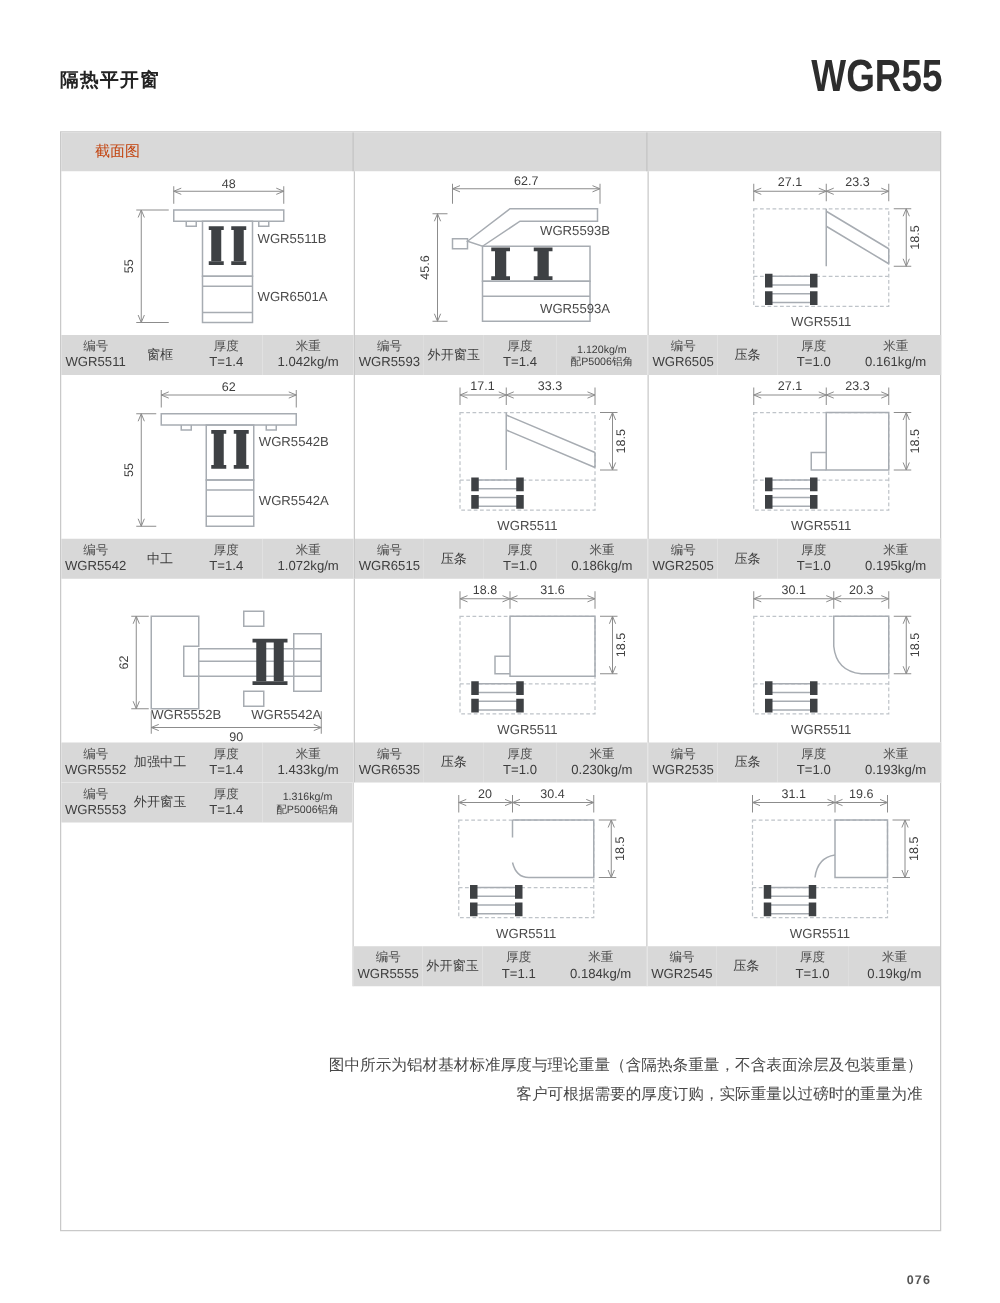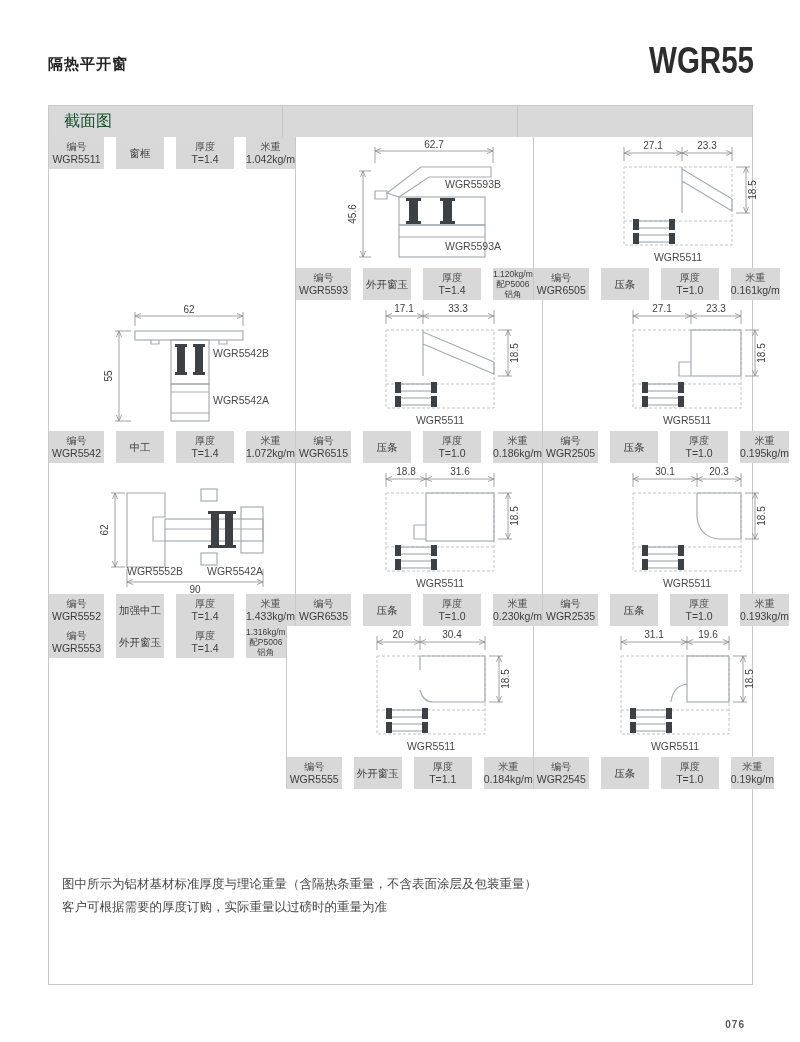--- a/index.html
+++ b/index.html
@@ -4,32 +4,32 @@
 <style>
   html,body{margin:0;padding:0;background:#ffffff;}
   .sheet{position:relative;width:800px;height:1042px;background:#fff;overflow:hidden;
          font-family:"Liberation Sans","DejaVu Sans",sans-serif;}
   .doc-title{position:absolute;left:48px;top:55px;font-size:15px;font-weight:bold;color:#232323;letter-spacing:1px;}
   .model{position:absolute;right:46px;top:40px;font-size:36px;font-weight:800;color:#2d2d2d;
          transform:scaleX(.82);transform-origin:right center;letter-spacing:0;}
   .box{position:absolute;left:48px;top:105px;width:705px;height:880px;border:1px solid #c9c9c9;
        box-sizing:border-box;display:flex;flex-direction:column;}
   .section-header{height:31px;flex:0 0 31px;background:#d9d9d9;display:grid;grid-template-columns:1fr 1fr 1fr;}
-  .section-header .hcell{display:flex;align-items:center;padding-left:15px;font-size:16px;color:#14532d;}
+  .section-header .hcell{display:flex;align-items:center;padding-left:27px;font-size:12px;color:#c2410c;}
   .section-header .hcell:nth-child(-n+2){border-right:1px solid #c4c4c4;}
   .prow{display:grid;grid-template-columns:1fr 1fr 1fr;flex:0 0 163px;}
   .pcell{box-sizing:border-box;}
   .prow .pcell:nth-child(-n+2){border-right:1px solid #c9c9c9;}
   .draw{height:131px;display:flex;align-items:center;justify-content:center;}
-  .spec{height:32px;display:grid;grid-template-columns:55px 48px 58px 1fr;gap:12px;background:#fff;text-align:center;}
+  .spec{height:32px;display:grid;grid-template-columns:55px 48px 58px 1fr;gap:0;background:#fff;}
   .spec > div{background:#d8d8d8;display:flex;flex-direction:column;justify-content:center;align-items:center;line-height:1.2;}
   .spec-h{font-size:10px;color:#4c4c4c;}
   .spec-v{font-size:10.5px;color:#3d3d3d;}
   .small .spec-v{font-size:8.5px;}
-  .notes{padding:84px 14px 0 13px;font-size:12.5px;color:#474747;line-height:1.8;}
+  .notes{padding:52px 14px 0 13px;font-size:12.5px;color:#474747;line-height:1.8;text-align:right;}
   .pagenum{position:absolute;right:55px;bottom:12px;font-size:10px;font-weight:bold;color:#555;letter-spacing:1px;}
   
   .dwg{display:block;}
   .dwg .p{fill:none;stroke:#a7acb2;stroke-width:1.2;}
   .dwg .dash{fill:none;stroke:#bfc4c9;stroke-width:1;stroke-dasharray:3 2;}
   .dwg .d{fill:none;stroke:#8c8c8c;stroke-width:.8;}
   .dwg .t{font:10px "Liberation Sans","DejaVu Sans",sans-serif;fill:#3f3f3f;}
   .dwg .lbl{font:10.5px "Liberation Sans","DejaVu Sans",sans-serif;fill:#4a4a4a;}
   .dwg .tb{fill:#3e4144;stroke:none;}
 </style>
@@ -43,20 +43,42 @@
   <div class="box">
     <div class="section-header">
       <div class="hcell">截面图</div>
       <div class="hcell"></div>
       <div class="hcell"></div>
     </div>
 
     <div class="prow">
 
       <div class="pcell">
+        <div class="draw">
+          <svg class="dwg" width="234" height="131" viewBox="0 0 234 131">
+            <g class="dg">
+              <path class="d" d="M90,26 V12 M178,26 V12 M90,16 H178 M90,16 l6,-2.5 M90,16 l6,2.5 M178,16 l-6,-2.5 M178,16 l-6,2.5"></path>
+              <path class="d" d="M86,31 H60 M86,121 H60 M64,31 V121 M64,31 l-2.5,6 M64,31 l2.5,6 M64,121 l-2.5,-6 M64,121 l2.5,-6"></path>
+            </g>
+            <text class="t" x="134" y="13" text-anchor="middle">48</text>
+            <text class="t" transform="translate(57,76) rotate(-90)" text-anchor="middle">55</text>
+            <g>
+              <rect class="p" x="90" y="31" width="88" height="9"></rect>
+              <path class="p" d="M100,40 v4 h8 v-4 M158,40 v4 h8 v-4"></path>
+              <rect class="p" x="113" y="40" width="40" height="44"></rect>
+              <rect class="p" x="113" y="84" width="40" height="37"></rect>
+              <path class="p" d="M113,92 h40 M113,113 h40"></path>
+              <rect class="tb" x="120" y="46" width="8" height="26"></rect>
+              <rect class="tb" x="138" y="46" width="8" height="26"></rect>
+              <path class="tb" d="M118,44 h12 v3 h-12 z M136,44 h12 v3 h-12 z M118,72 h12 v3 h-12 z M136,72 h12 v3 h-12 z"></path>
+            </g>
+            <text class="lbl" x="157" y="57">WGR5511B</text>
+            <text class="lbl" x="157" y="104">WGR6501A</text>
+          </svg>
+        </div>
         <div class="spec">
           <div>
               <div class="spec-h">编号</div>
               <div class="spec-v">WGR5511</div>
             </div>
           <div>
               <div class="spec-v">窗框</div>
             </div>
           <div>
               <div class="spec-h">厚度</div>

